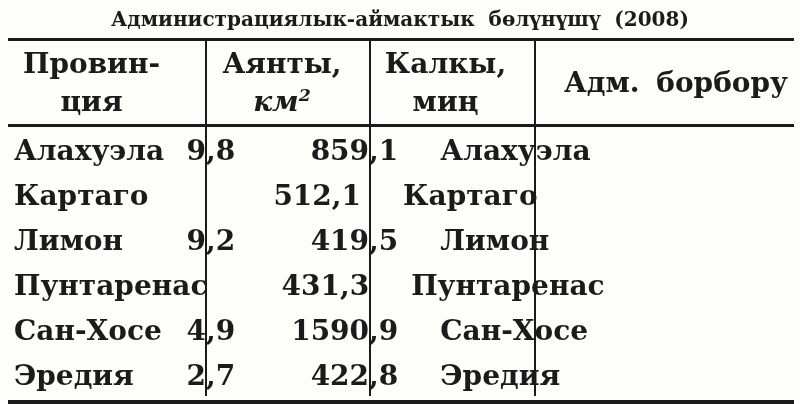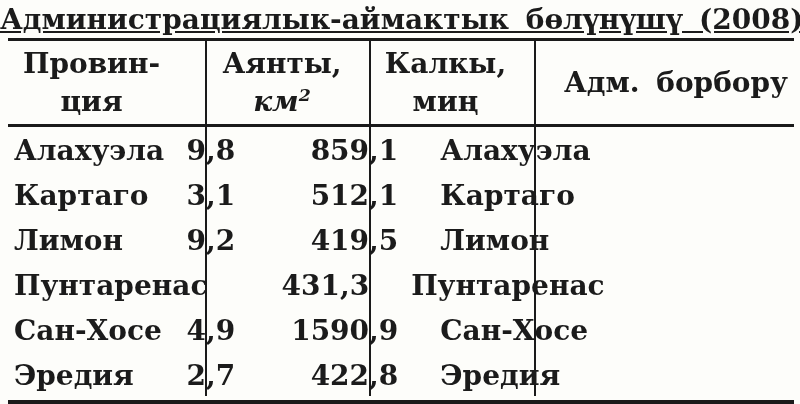--- a/index.html
+++ b/index.html
@@ -17,25 +17,24 @@
     position: relative;
     width: 800px;
     height: 404px;
   }
   .title {
     position: absolute;
     top: 1px;
     left: 0;
     width: 800px;
     text-align: center;
-    font-size: 28px;
+    font-size: 20px;
     line-height: 37px;
     word-spacing: 7px;
     white-space: nowrap;
-    text-decoration: underline;
   }
   .rule {
     position: absolute;
     left: 8px;
     width: 786px;
     background: #1a1a1a;
   }
   .rule-top    { top: 38px;  height: 3px; }
   .rule-header { top: 124px; height: 3px; }
   .rule-bottom { top: 400px; height: 4px; }
@@ -130,21 +129,20 @@
     <div class="trow">
       <div class="cell c-province">Алахуэла</div>
       <div class="cell c-area">9,8</div>
       <div class="cell c-population">859,1</div>
       <div class="cell c-capital">Алахуэла</div>
     </div>
 
 
     <div class="trow">
       <div class="cell c-province">Картаго</div>
-      <div class="cell c-area">3,1</div>
       <div class="cell c-population">512,1</div>
       <div class="cell c-capital">Картаго</div>
     </div>
 
     <div class="trow">
       <div class="cell c-province">Лимон</div>
       <div class="cell c-area">9,2</div>
       <div class="cell c-population">419,5</div>
       <div class="cell c-capital">Лимон</div>
     </div>

